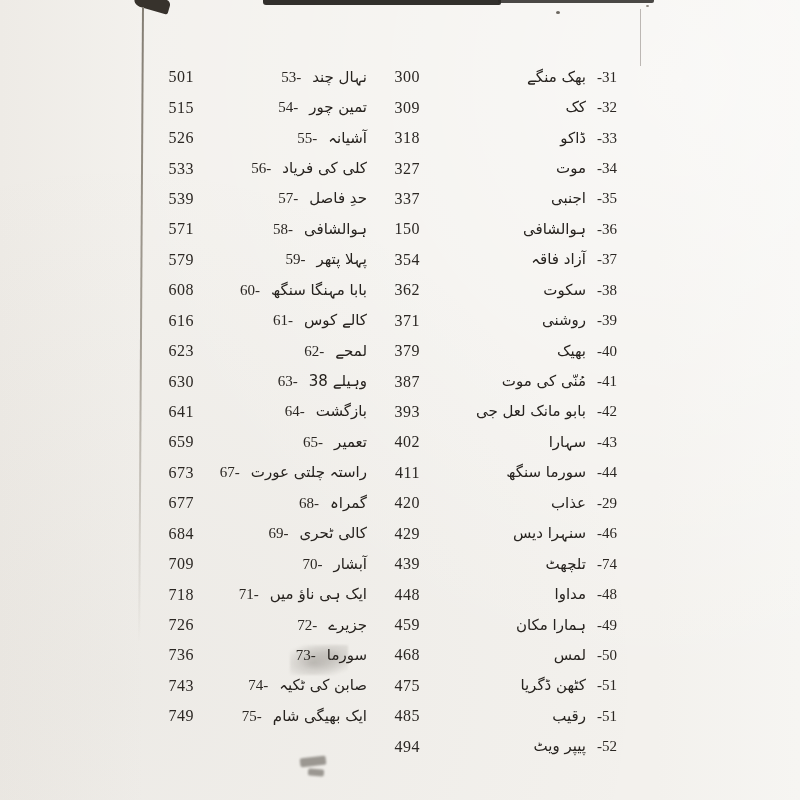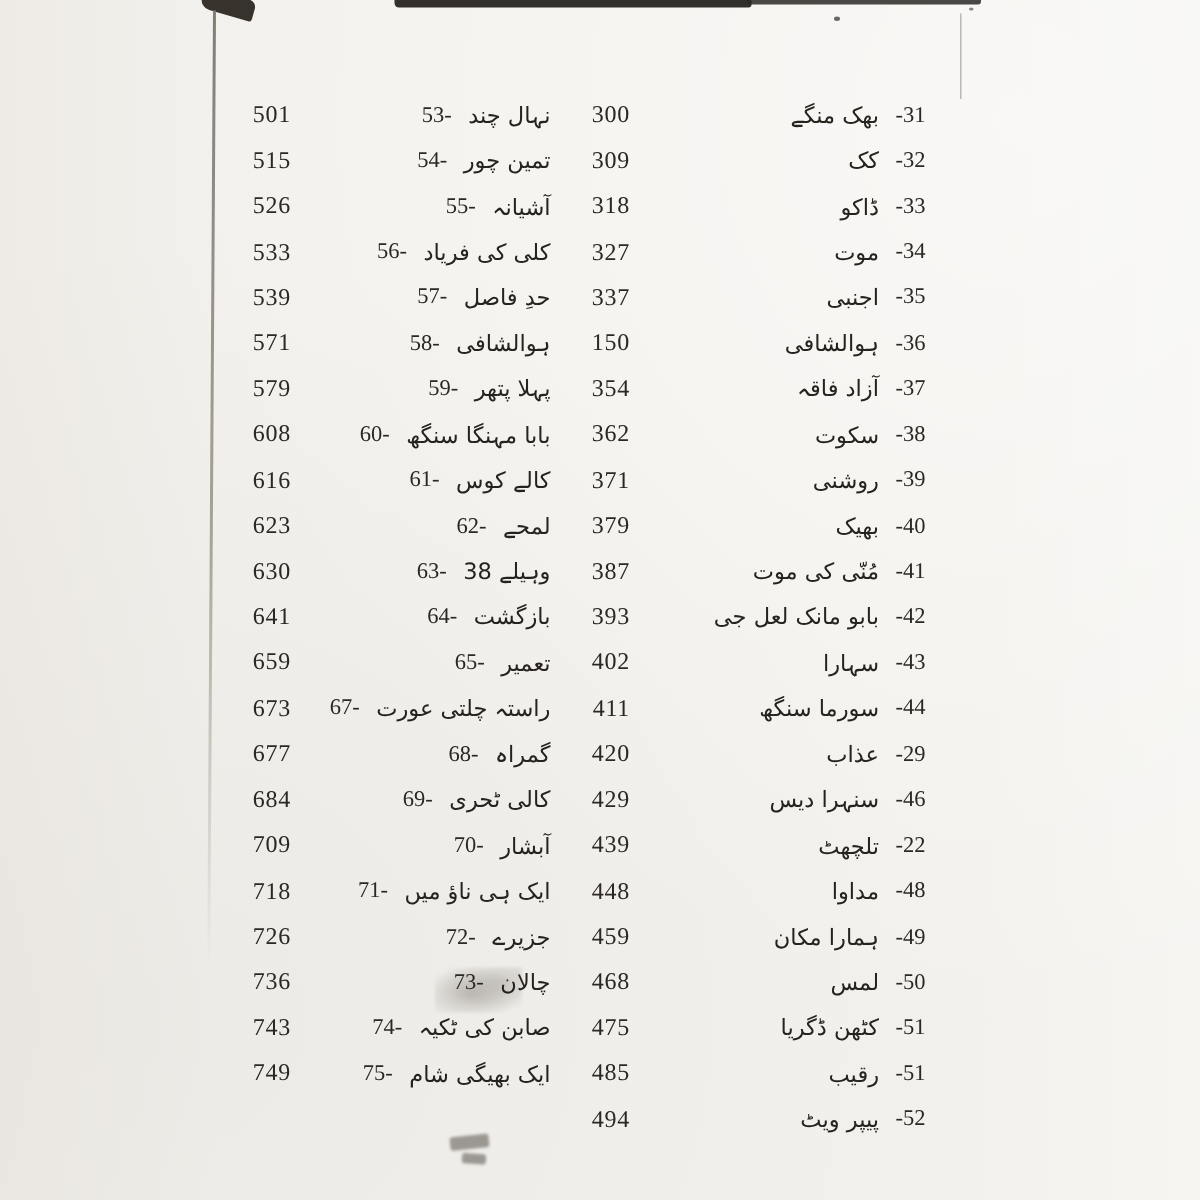--- a/index.html
+++ b/index.html
@@ -195,21 +195,21 @@
         <span class="pnum">726</span>
         <span class="entry">
           <span class="serial">72-</span>
           <span class="title" dir="rtl">جزیرے</span>
         </span>
       </div>
       <div class="row">
         <span class="pnum">736</span>
         <span class="entry">
           <span class="serial">73-</span>
-          <span class="title" dir="rtl">چالان</span>
+          <span class="title" dir="rtl">سورما</span>
         </span>
       </div>
       <div class="row">
         <span class="pnum">743</span>
         <span class="entry">
           <span class="serial">74-</span>
           <span class="title" dir="rtl">صابن کی ٹکیہ</span>
         </span>
       </div>
       <div class="row">
@@ -331,21 +331,21 @@
         <span class="pnum">429</span>
         <span class="entry">
           <span class="title" dir="rtl">سنہرا دیس</span>
           <span class="serial">-46</span>
         </span>
       </div>
       <div class="row">
         <span class="pnum">439</span>
         <span class="entry">
           <span class="title" dir="rtl">تلچھٹ</span>
-          <span class="serial">-22</span>
+          <span class="serial">-74</span>
         </span>
       </div>
       <div class="row">
         <span class="pnum">448</span>
         <span class="entry">
           <span class="title" dir="rtl">مداوا</span>
           <span class="serial">-48</span>
         </span>
       </div>
       <div class="row">

